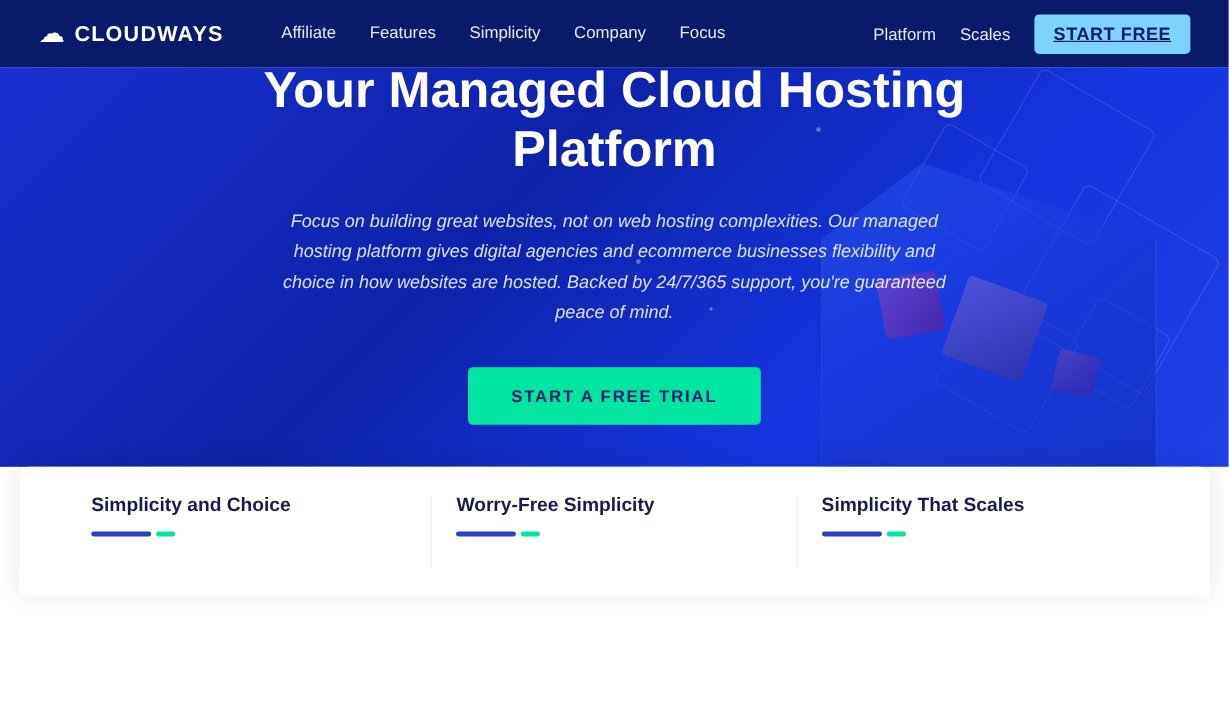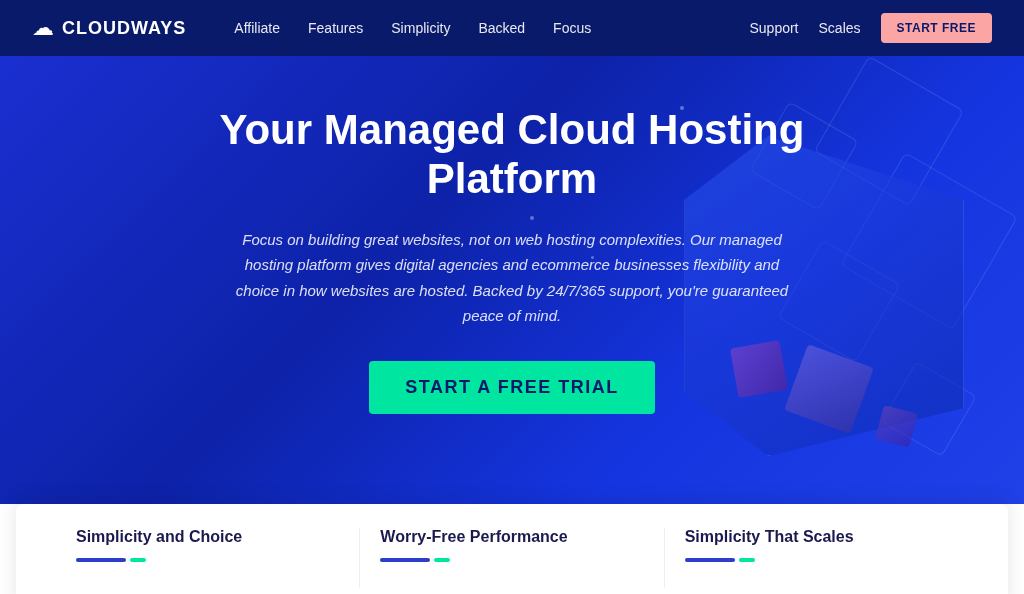--- a/index.html
+++ b/index.html
@@ -47,36 +47,37 @@
       display: flex;
       align-items: center;
       gap: 20px;
     }
     .nav-support, .nav-login {
       color: rgba(255,255,255,0.9);
       font-size: 14px;
       text-decoration: none;
     }
     .nav-start-btn {
-      background: #fca5a5;
+      background: #7dd3fc;
       color: #0a1a6b;
-      font-size: 12px;
+      font-size: 15px;
       font-weight: 700;
       padding: 8px 16px;
       border: none;
       border-radius: 4px;
       cursor: pointer;
       letter-spacing: 0.5px;
       text-transform: uppercase;
+      text-decoration: underline;
     }
 
     
     .hero {
       background: linear-gradient(135deg, #1a2fd0 0%, #0d22a8 40%, #1535e0 70%, #2040e8 100%);
-      height: 448px;
+      height: 333px;
       position: relative;
       display: flex;
       flex-direction: column;
       align-items: center;
       justify-content: center;
       overflow: hidden;
       padding: 20px 36px 40px;
     }
 
     
@@ -170,21 +171,21 @@
       line-height: 1.7;
       max-width: 580px;
       margin: 0 auto 32px;
       font-style: italic;
     }
     .hero-cta {
       background: #00e5a0;
       color: #0a1a6b;
       border: none;
       padding: 16px 36px;
-      font-size: 18px;
+      font-size: 14px;
       font-weight: 700;
       letter-spacing: 1.5px;
       text-transform: uppercase;
       border-radius: 4px;
       cursor: pointer;
     }
 
     
     .features-strip {
       background: white;
@@ -234,25 +235,25 @@
 
 <nav class="navbar">
   <div class="navbar-logo">
     <span class="logo-icon">☁</span>
     <span class="logo-text">CLOUDWAYS</span>
   </div>
   <ul class="nav-links">
     <li><a>Affiliate</a></li>
     <li><a>Features</a></li>
     <li><a>Simplicity</a></li>
-    <li><a>Backed</a></li>
+    <li><a>Company</a></li>
     <li><a>Focus</a></li>
   </ul>
   <div class="nav-right">
-    <a class="nav-support">Support</a>
+    <a class="nav-support">Platform</a>
     <a class="nav-login">Scales</a>
     <button class="nav-start-btn">START FREE</button>
   </div>
 </nav>
 
 <section class="hero">
 
   <div class="geo-shapes">
     <div class="hex-outline hex1"></div>
     <div class="hex-outline hex2"></div>
@@ -279,21 +280,21 @@
 
 <div class="features-strip">
   <div class="feature-item">
     <div class="feature-title">Simplicity and Choice</div>
     <div class="feature-line">
       <div class="line-dark"></div>
       <div class="line-green"></div>
     </div>
   </div>
   <div class="feature-item">
-    <div class="feature-title">Worry-Free Performance</div>
+    <div class="feature-title">Worry-Free Simplicity</div>
     <div class="feature-line">
       <div class="line-dark"></div>
       <div class="line-green"></div>
     </div>
   </div>
   <div class="feature-item">
     <div class="feature-title">Simplicity That Scales</div>
     <div class="feature-line">
       <div class="line-dark"></div>
       <div class="line-green"></div>

